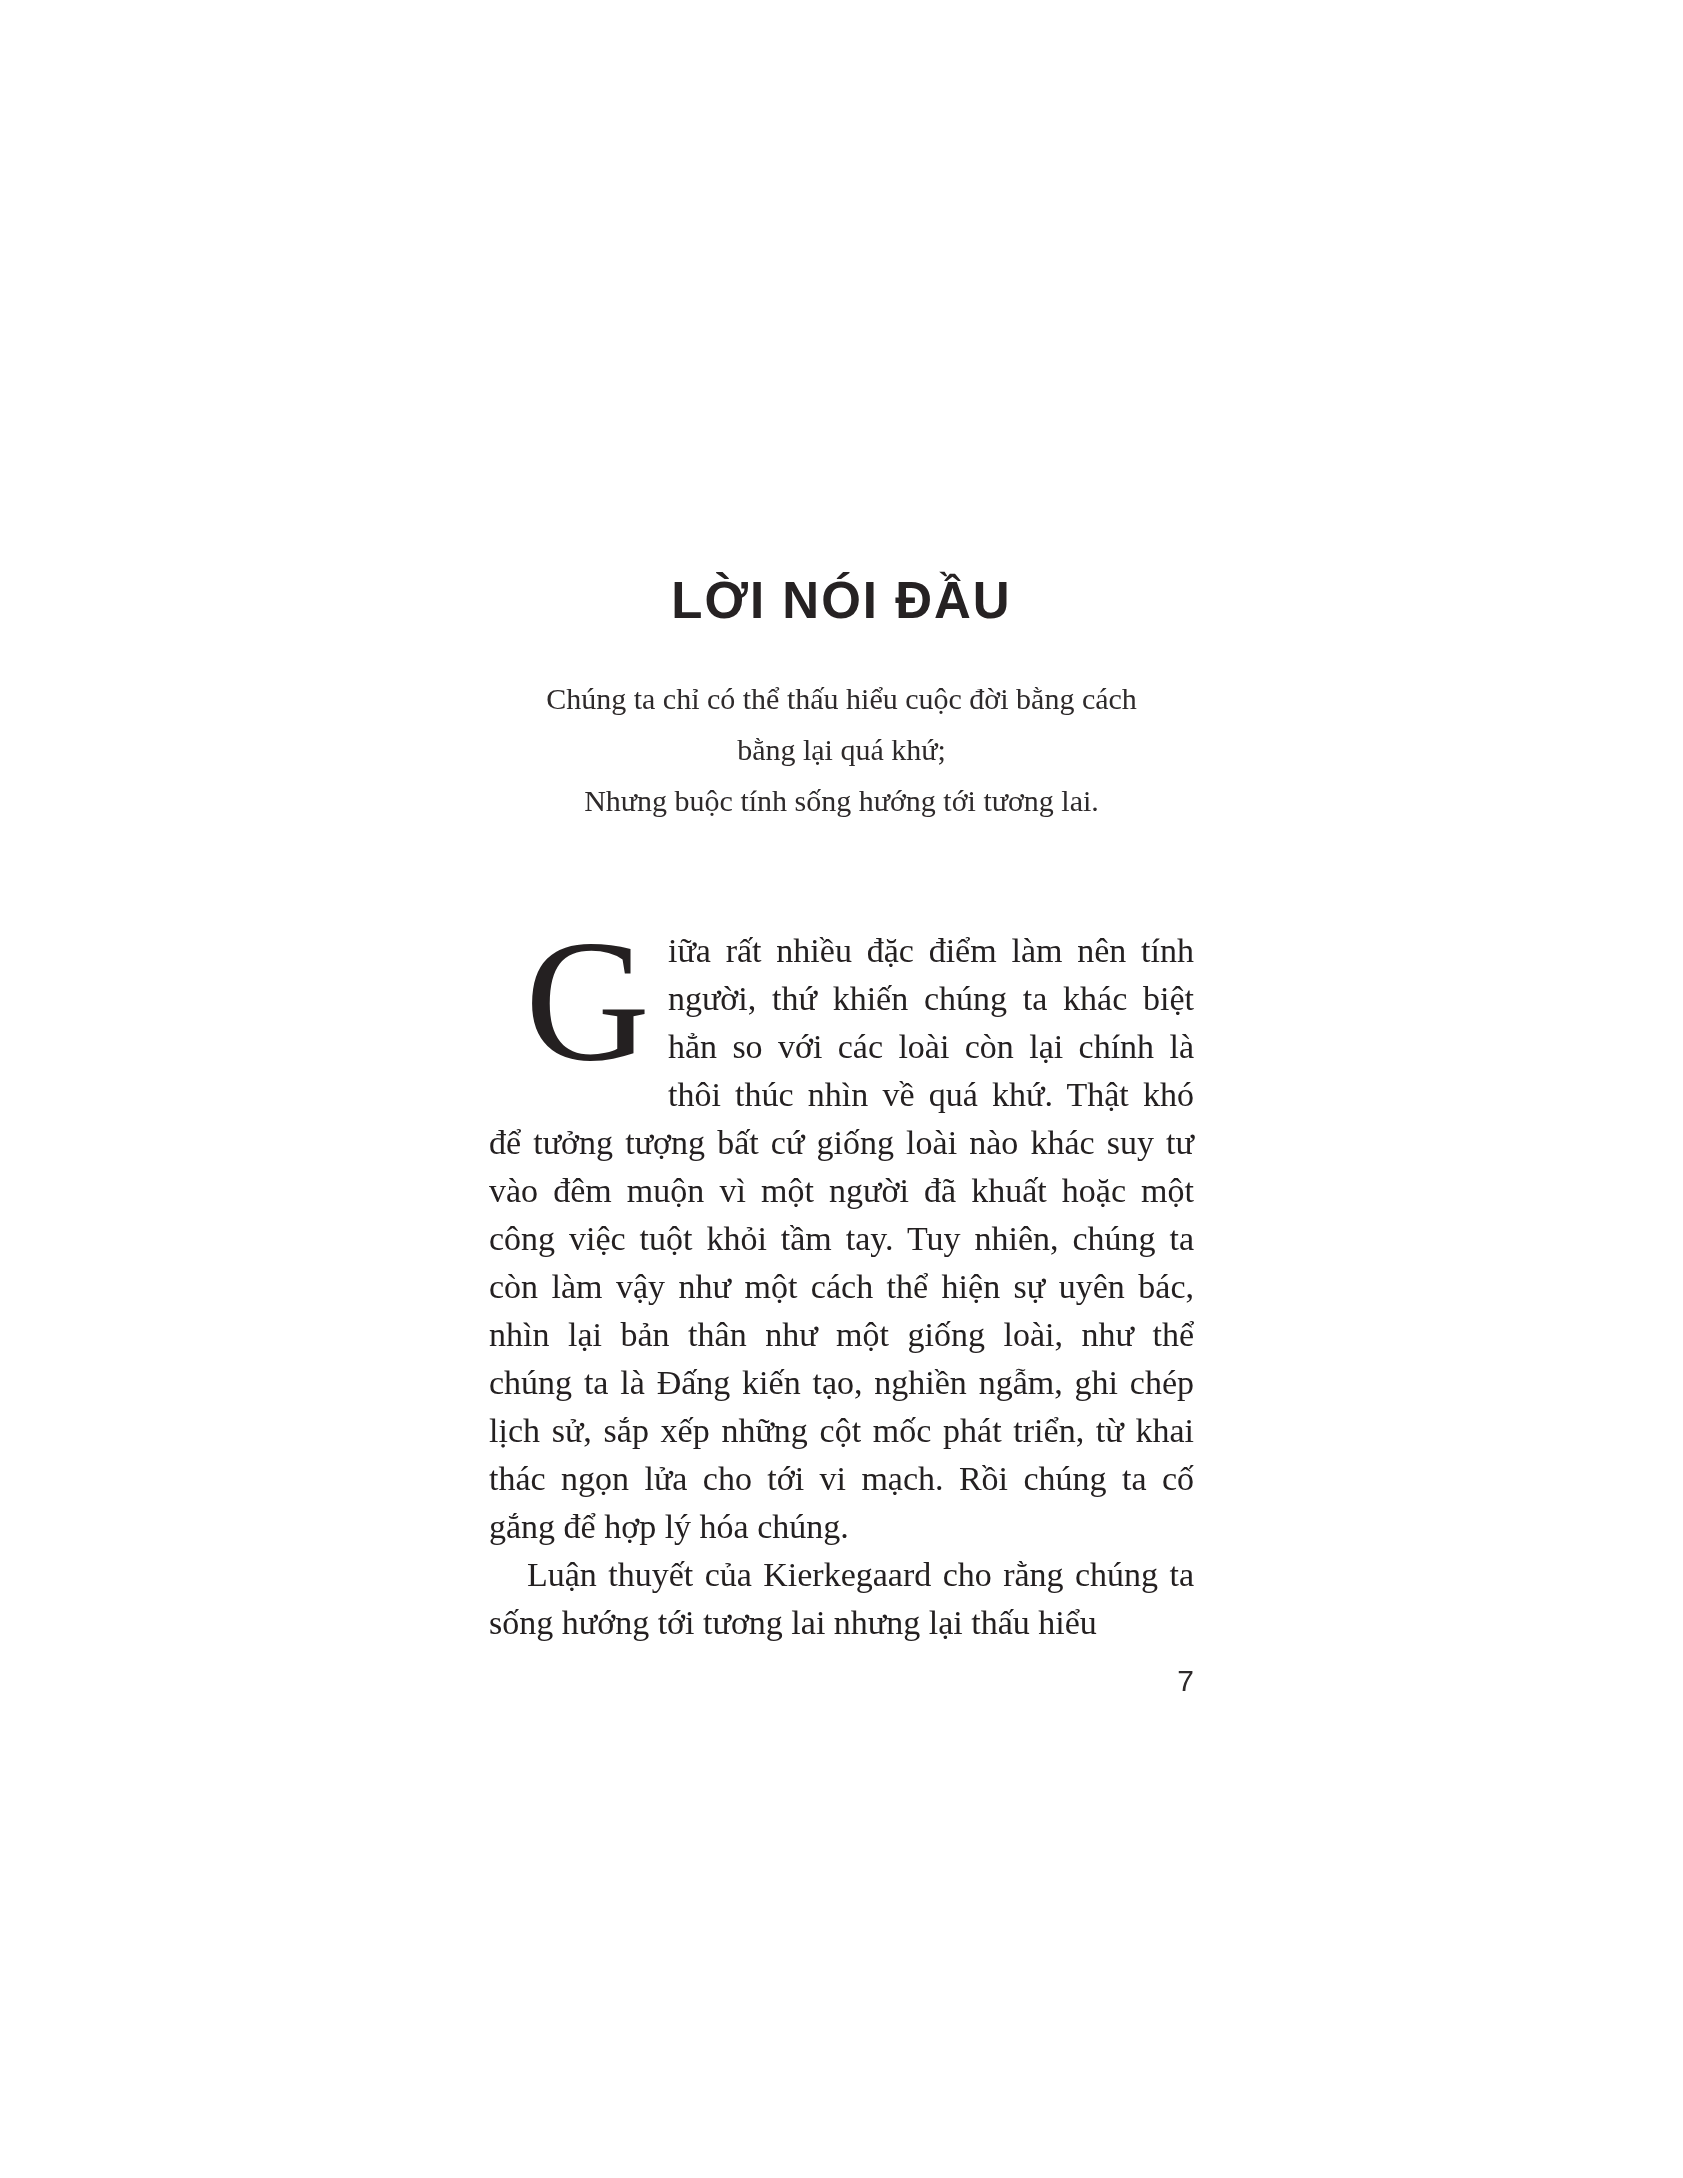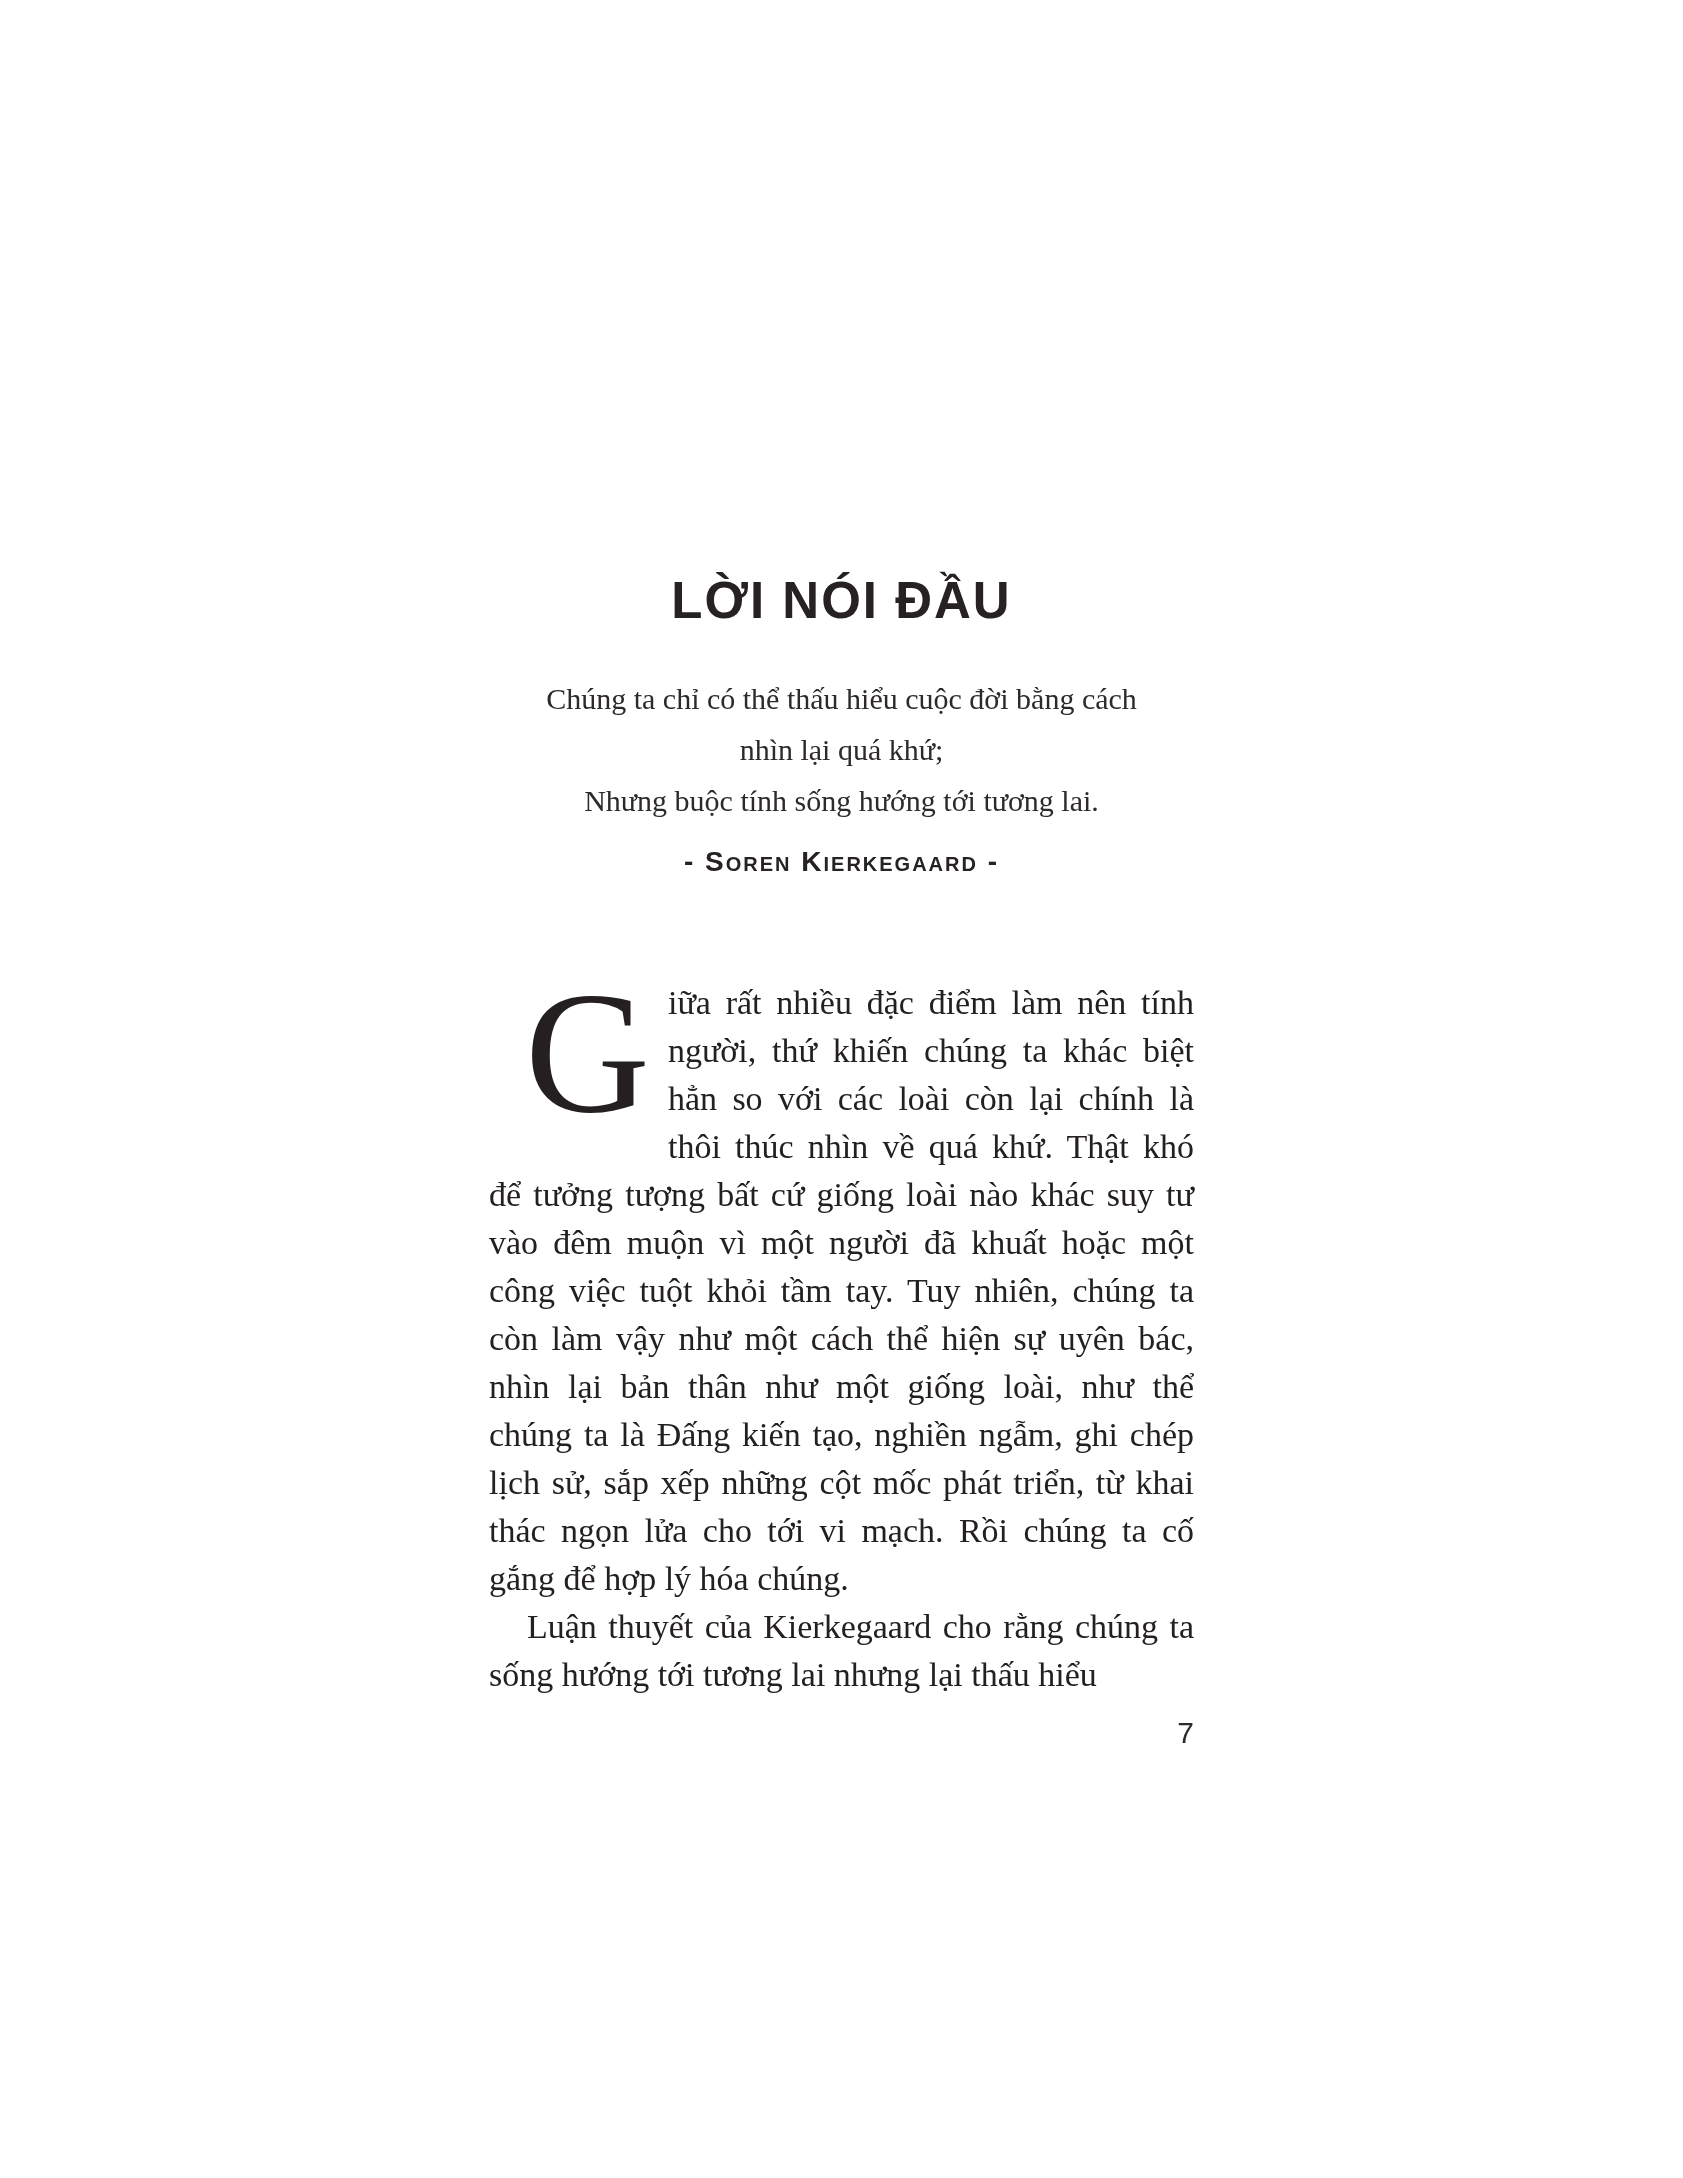--- a/index.html
+++ b/index.html
@@ -92,25 +92,24 @@
 </head>
 <body>
 
 <div class="book-page">
   <div class="text-column">
 
     <h1 class="chapter-title">LỜI NÓI ĐẦU</h1>
 
     <div class="epigraph">
       <div class="epigraph-line">Chúng ta chỉ có thể thấu hiểu cuộc đời bằng cách</div>
-      <div class="epigraph-line">nhìn lại quá khứ;</div>
+      <div class="epigraph-line">bằng lại quá khứ;</div>
       <div class="epigraph-line">Nhưng buộc tính sống hướng tới tương lai.</div>
     </div>
 
-    <div class="epigraph-attribution">- Soren Kierkegaard -</div>
 
     <div class="body-block">
       <p class="body-paragraph first">
         <span class="drop-cap">G</span><span>iữa rất nhiều đặc điểm làm nên tính người, thứ khiến chúng ta khác biệt hẳn so với các loài còn lại chính là thôi thúc nhìn về quá khứ. Thật khó để tưởng tượng bất cứ giống loài nào khác suy tư vào đêm muộn vì một người đã khuất hoặc một công việc tuột khỏi tầm tay. Tuy nhiên, chúng ta còn làm vậy như một cách thể hiện sự uyên bác, nhìn lại bản thân như một giống loài, như thể chúng ta là Đấng kiến tạo, nghiền ngẫm, ghi chép lịch sử, sắp xếp những cột mốc phát triển, từ khai thác ngọn lửa cho tới vi mạch. Rồi chúng ta cố gắng để hợp lý hóa chúng.</span>
       </p>
       <p class="body-paragraph second">Luận thuyết của Kierkegaard cho rằng chúng ta sống hướng tới tương lai nhưng lại thấu hiểu</p>
     </div>
 
     <div class="page-number">7</div>
 

